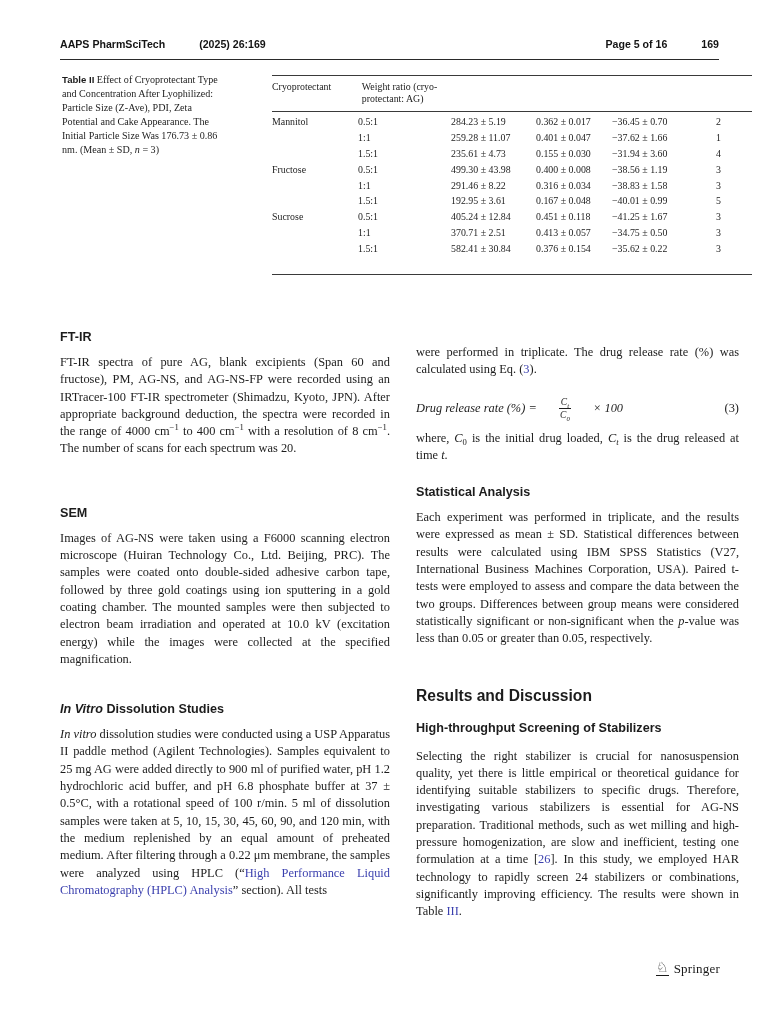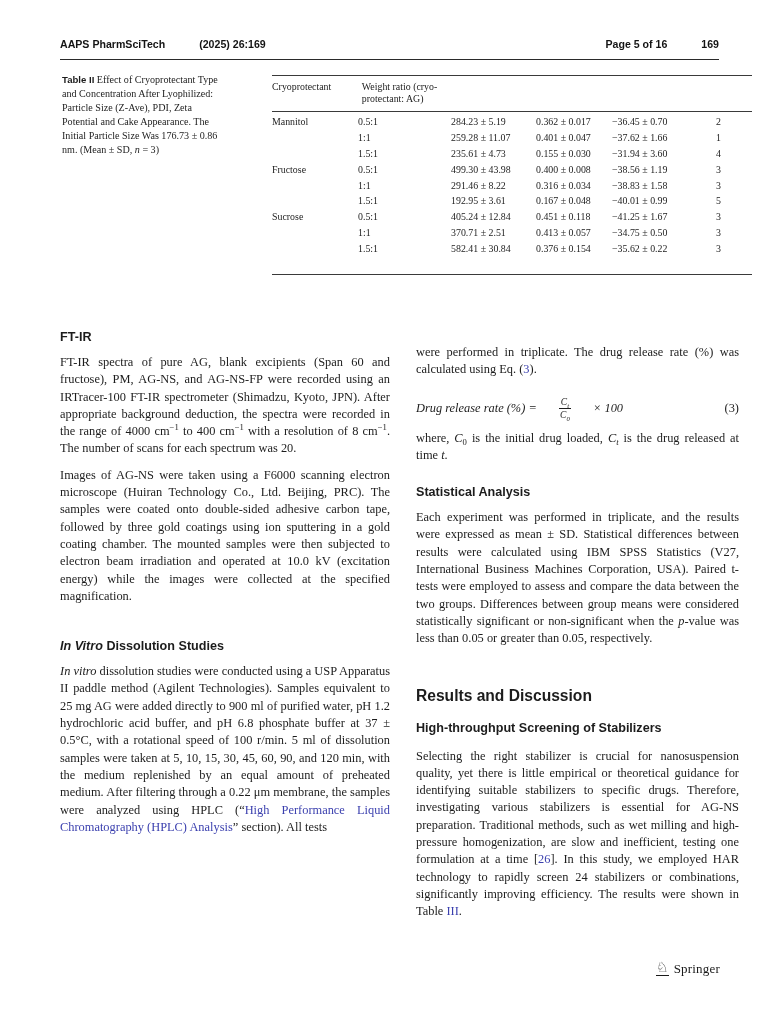--- a/index.html
+++ b/index.html
@@ -160,20 +160,21 @@
         <div class="c5">−35.62 ± 0.22</div>
         <div class="c6">3</div>
       </div>
     </div>
   </div>
 
   <div class="col" id="colL">
     <h3 class="h2">FT-IR</h3>
     <p class="mt-p"><span>FT-IR spectra of pure AG, blank excipients (Span 60 and fructose), PM, AG-NS, and AG-NS-FP were recorded using an IRTracer-100 FT-IR spectrometer (Shimadzu, Kyoto, JPN). After appropriate background deduction, the spectra were recorded in the range of 4000 cm</span><span class="sup">−1</span><span> to 400 cm</span><span class="sup">−1</span><span> with a resolution of 8 cm</span><span class="sup">−1</span><span>. The number of scans for each spectrum was 20.</span></p>
 
+    <h3 class="h2" style="margin-top:48px;">SEM</h3>
     <p class="mt-p"><span>Images of AG-NS were taken using a F6000 scanning electron microscope (Huiran Technology Co., Ltd. Beijing, PRC). The samples were coated onto double-sided adhesive carbon tape, followed by three gold coatings using ion sputtering in a gold coating chamber. The mounted samples were then subjected to electron beam irradiation and operated at 10.0 kV (excitation energy) while the images were collected at the specified magnification.</span></p>
 
     <h3 class="h2" style="margin-top:34px;"><span class="i">In Vitro</span><span> Dissolution Studies</span></h3>
     <p class="mt-p"><span class="i">In vitro</span><span> dissolution studies were conducted using a USP Apparatus II paddle method (Agilent Technologies). Samples equivalent to 25 mg AG were added directly to 900 ml of purified water, pH 1.2 hydrochloric acid buffer, and pH 6.8 phosphate buffer at 37 ± 0.5°C, with a rotational speed of 100 r/min. 5 ml of dissolution samples were taken at 5, 10, 15, 30, 45, 60, 90, and 120 min, with the medium replenished by an equal amount of preheated medium. After filtering through a 0.22 μm membrane, the samples were analyzed using HPLC (“</span><span class="link">High Performance Liquid Chromatography (HPLC) Analysis</span><span>” section). All tests</span></p>
   </div>
 
   <div class="col" id="colR">
     <p><span>were performed in triplicate. The drug release rate (%) was calculated using Eq. (</span><span class="link">3</span><span>).</span></p>
 
     <div id="eq">

